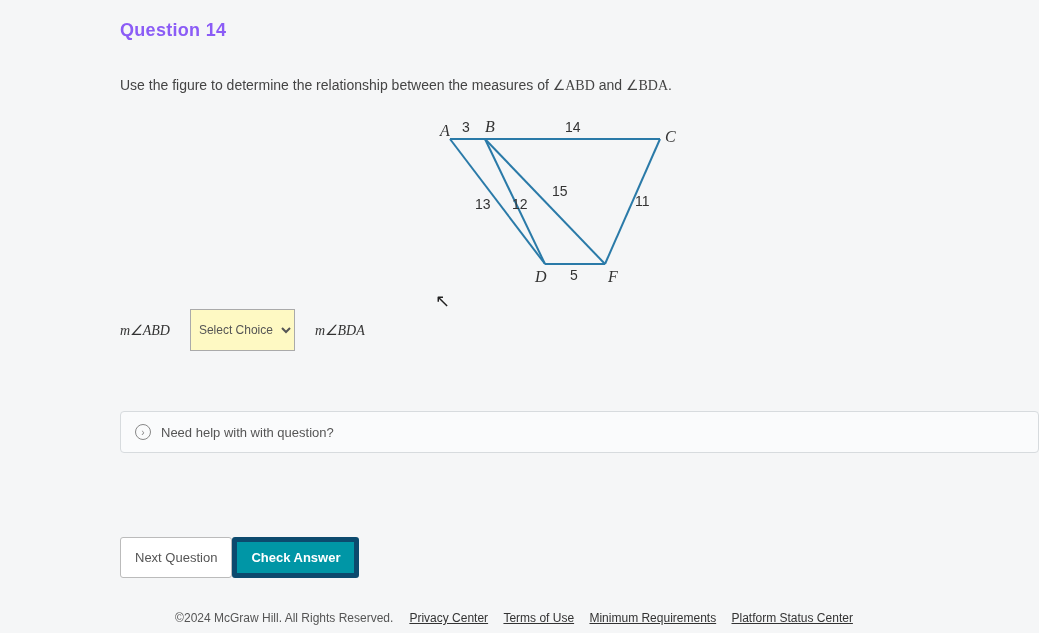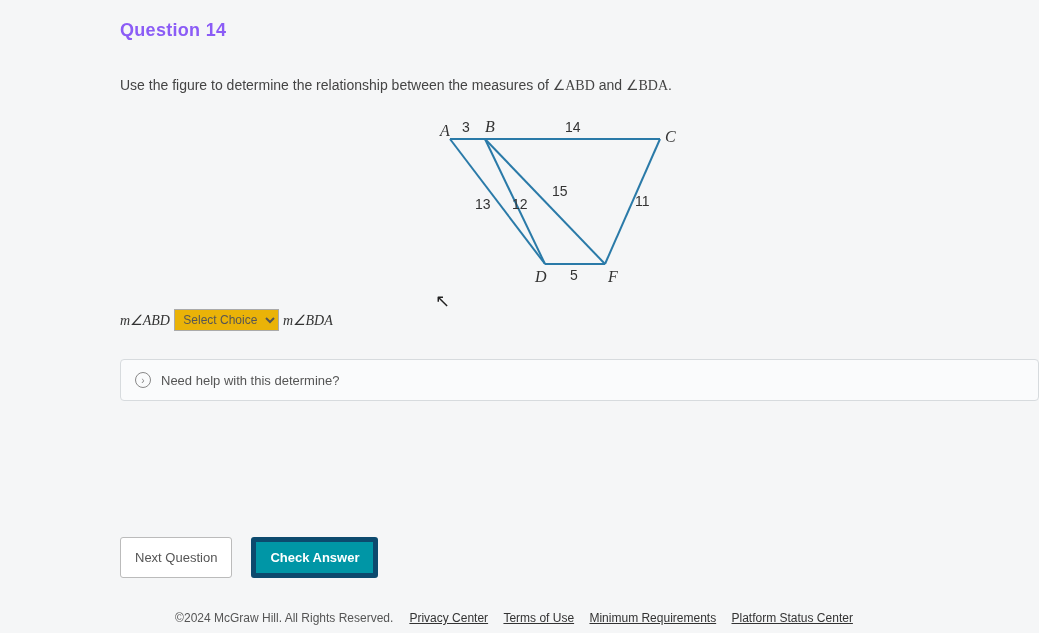--- a/index.html
+++ b/index.html
@@ -30,35 +30,34 @@
   .angle { font-family: "Times New Roman", serif; }
   .figure-wrap {
     display: flex;
     justify-content: center;
     margin: 10px 0 25px 0;
   }
   svg.figure { display: block; }
   .answer-row {
     display: flex;
     align-items: center;
-    gap: 4px;
+    gap: 20px;
     font-size: 14px;
-    margin-bottom: 28px;
+    margin-bottom: 60px;
     font-family: "Times New Roman", serif;
     font-style: italic;
   }
   .answer-row select {
     font-family: Arial, sans-serif;
     font-style: normal;
     font-size: 12px;
-    padding: 2px 4px;
+    padding: 12px 4px;
     border: 1px solid #aaa;
-    background: #eab308;
+    background: #fef9c3;
     color: #555;
-    text-align: center;
   }
   .help-box {
     border: 1px solid #d7dbde;
     border-radius: 4px;
     background: #fafbfc;
     padding: 12px 14px;
     display: flex;
     align-items: center;
     gap: 10px;
     font-size: 13px;
@@ -73,21 +72,21 @@
     align-items: center;
     justify-content: center;
     font-size: 10px;
     color: #888;
   }
   .button-row {
     position: absolute;
     left: 120px;
     bottom: 55px;
     display: flex;
-    gap: 19px;
+    gap: 0;
   }
   .btn {
     font-size: 13px;
     padding: 8px 14px;
     border-radius: 3px;
     cursor: pointer;
   }
   .btn-outline {
     background: #fff;
     border: 1px solid #bbb;
@@ -165,21 +164,21 @@
   <div class="answer-row">
     <span>m∠ABD</span>
     <select>
       <option>Select Choice</option>
     </select>
     <span>m∠BDA</span>
   </div>
 
   <div class="help-box">
     <span class="help-icon">›</span>
-    <span>Need help with this determine?</span>
+    <span>Need help with with question?</span>
   </div>
 </div>
 
 <span class="cursor">↖</span>
 
 <div class="button-row">
   <button class="btn btn-outline">Next Question</button>
   <button class="btn btn-primary">Check Answer</button>
 </div>
 

